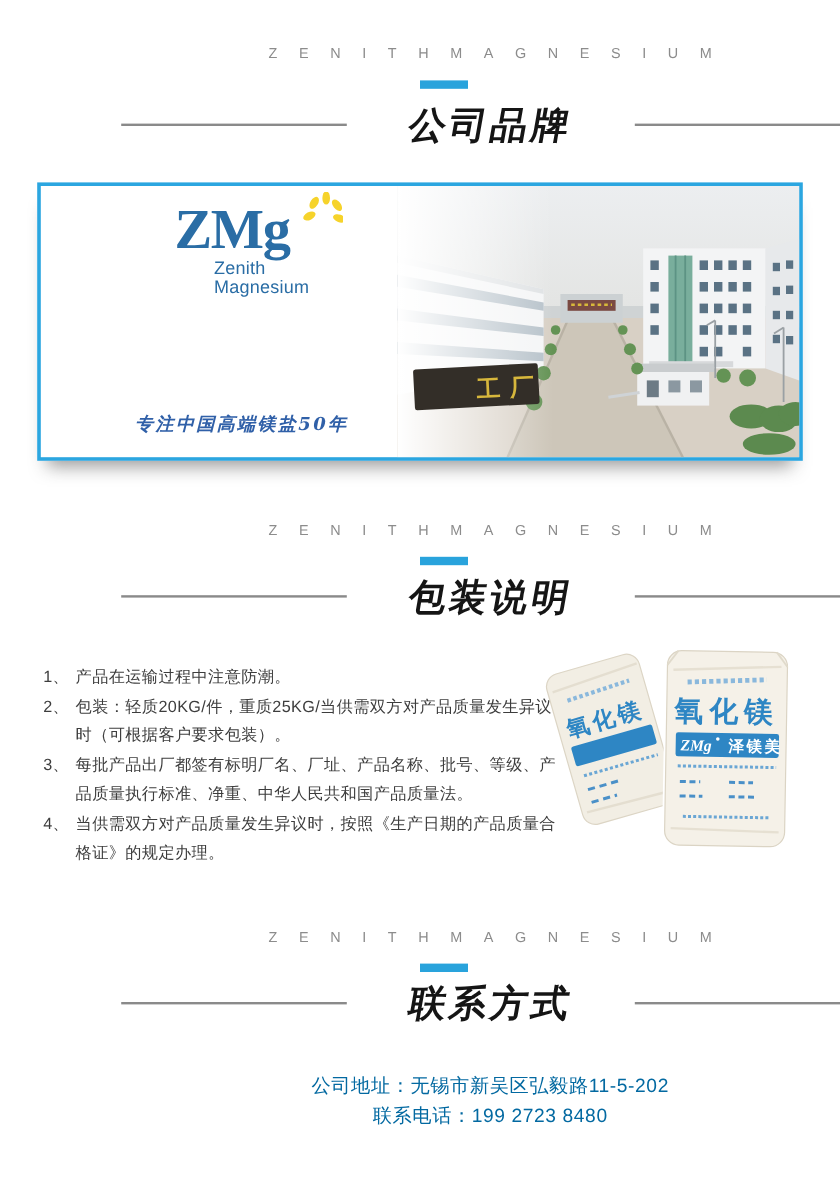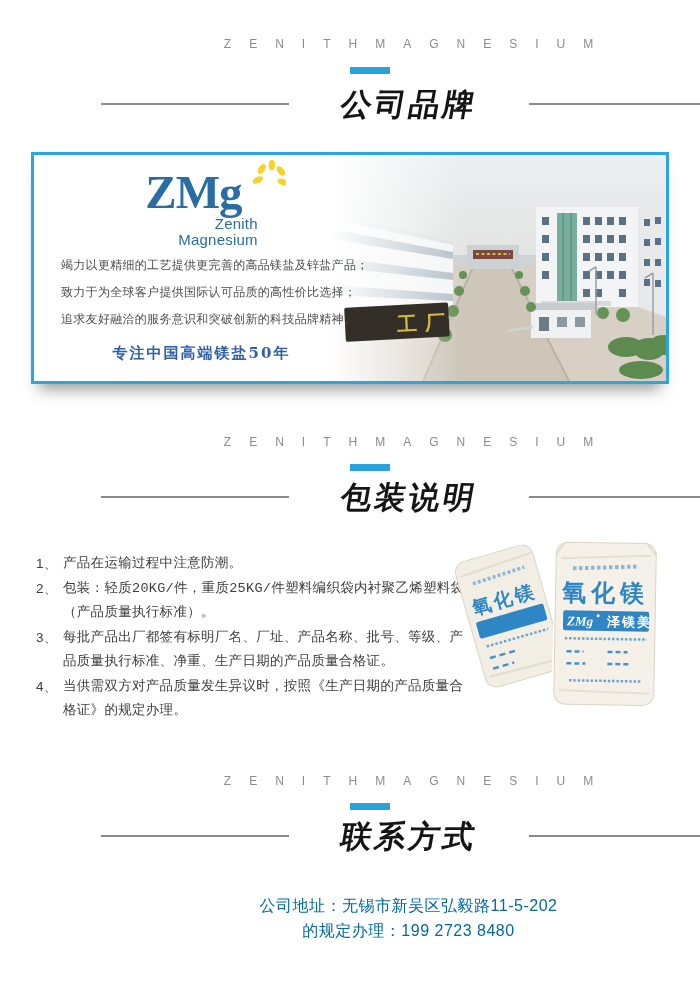--- a/index.html
+++ b/index.html
@@ -23,33 +23,33 @@
              transform:skewX(-10deg);white-space:nowrap;}
 
   
   .brand-box{position:absolute;top:152px;left:31px;width:632px;height:226px;background:#fff;
              border:3px solid #2ba6e0;box-shadow:0 13px 14px -8px rgba(50,50,50,.5);}
   .bb-left{position:absolute;left:0;top:0;width:335px;height:100%;z-index:2;}
   .logo{position:absolute;left:50%;transform:translateX(-50%);top:14px;text-align:left;}
   .zmg{position:relative;display:inline-block;font-family:"Liberation Serif",serif;font-weight:700;
        font-size:47px;line-height:1;color:#2a6da5;letter-spacing:-1px;}
   .rays{position:absolute;right:-28px;top:-9px;}
-  .logo-sub{color:#2a6da5;font-size:15px;line-height:16px;margin-left:33px;letter-spacing:.2px;text-align:right;}
+  .logo-sub{color:#2a6da5;font-size:15px;line-height:16px;margin-left:33px;letter-spacing:.2px;}
   .intro{position:absolute;left:27px;top:97px;}
   .intro-line{font-size:12px;color:#4d4d4d;line-height:27px;letter-spacing:.3px;white-space:nowrap;}
   .slogan{position:absolute;left:0;width:335px;top:189px;text-align:center;color:#3060a8;
-          font-family:"DejaVu Serif",serif;font-weight:700;font-size:15px;letter-spacing:2px;}
+          font-family:"DejaVu Serif",serif;font-style:italic;font-weight:700;font-size:15px;letter-spacing:2px;}
   .photo{position:absolute;right:0;top:0;width:335px;height:100%;}
   .photo svg{display:block;width:100%;height:100%;}
 
   
   .pack-list{position:absolute;top:552px;left:36px;width:432px;}
   .pk-item{display:flex;font-size:13.5px;color:#3d3d3d;line-height:24.5px;letter-spacing:.3px;}
   .pk-num{flex:0 0 27px;}
-  .pk-text{flex:1;font-family:Liberation Mono, monospace;}
+  .pk-text{flex:1;}
   .bags{position:absolute;top:521px;left:452px;width:238px;height:196px;}
   .bags svg{display:block;width:100%;height:100%;}
 
   
   .contacts{position:absolute;top:893px;width:100%;text-align:center;}
   .ct-line{font-size:16px;font-weight:400;color:#0369a1;line-height:25px;letter-spacing:.5px;}
 </style>
 </head>
 <body>
 
@@ -182,49 +182,44 @@
             <ellipse cx="6" cy="20" rx="3.2" ry="5.5" transform="rotate(62 6 20)"></ellipse>
             <ellipse cx="10" cy="9" rx="3.2" ry="5.5" transform="rotate(32 10 9)"></ellipse>
             <ellipse cx="20" cy="5" rx="3.2" ry="5.5" transform="rotate(0 20 5)"></ellipse>
             <ellipse cx="29" cy="11" rx="3.2" ry="5.5" transform="rotate(-38 29 11)"></ellipse>
             <ellipse cx="31" cy="22" rx="3.2" ry="5.5" transform="rotate(-70 31 22)"></ellipse>
           </g>
         </svg>
         <div class="logo-sub">Zenith</div>
         <div class="logo-sub">Magnesium</div>
       </div>
-      <div class="intro">
-        <div class="intro-line">竭力以更精细的工艺提供更完善的高品镁盐及锌盐产品；</div>
-        <div class="intro-line">致力于为全球客户提供国际认可品质的高性价比选择；</div>
-        <div class="intro-line">追求友好融洽的服务意识和突破创新的科技品牌精神。</div>
-      </div>
       <div class="slogan">专注中国高端镁盐50年</div>
     </div>
   </div>
 
   <div class="wm wm2">ZENITHMAGNESIUM</div>
   <div class="bluebar bar2"></div>
   <div class="titlerow tr2">
     <div class="hline"></div>
     <div class="sec-title">包装说明</div>
     <div class="hline"></div>
   </div>
 
   <div class="pack-list">
     <div class="pk-item">
       <span class="pk-num">1、</span>
       <span class="pk-text">产品在运输过程中注意防潮。</span>
     </div>
     <div class="pk-item">
       <span class="pk-num">2、</span>
-      <span class="pk-text">包装：轻质20KG/件，重质25KG/件塑料编织袋内衬聚乙烯塑料袋（产品质量执行标准）。</span>
+      <span class="pk-text">包装：轻质20KG/件，重质25KG/当供需双方对产品质量发生异议时（可根据客户要求包装）。</span>
     </div>
     <div class="pk-item">
       <span class="pk-num">3、</span>
-      <span class="pk-text">每批产品出厂都签有标明厂名、厂址、产品名称、批号、等级、产品质量执行标准、净重、生产日期的产品质量合格证。</span>
+      <span class="pk-text">每批产品出厂都签有标明厂名、厂址、产品名称、批号、等级、产品质量执行标准、净重、中华人民共和国产品质量法。</span>
     </div>
     <div class="pk-item">
       <span class="pk-num">4、</span>
       <span class="pk-text">当供需双方对产品质量发生异议时，按照《生产日期的产品质量合格证》的规定办理。</span>
     </div>
   </div>
 
   <div class="bags">
     <svg viewBox="0 0 238 196">
 
@@ -269,17 +264,17 @@
     <div class="hline"></div>
     <div class="sec-title">联系方式</div>
     <div class="hline"></div>
   </div>
 
   <div class="contacts">
     <div class="ct-line">
       <span>公司地址：</span><span>无锡市新吴区弘毅路11-5-202</span>
     </div>
     <div class="ct-line">
-      <span>的规定办理：</span><span>199 2723 8480</span>
+      <span>联系电话：</span><span>199 2723 8480</span>
     </div>
   </div>
 
 </div>
 
 </body></html>

